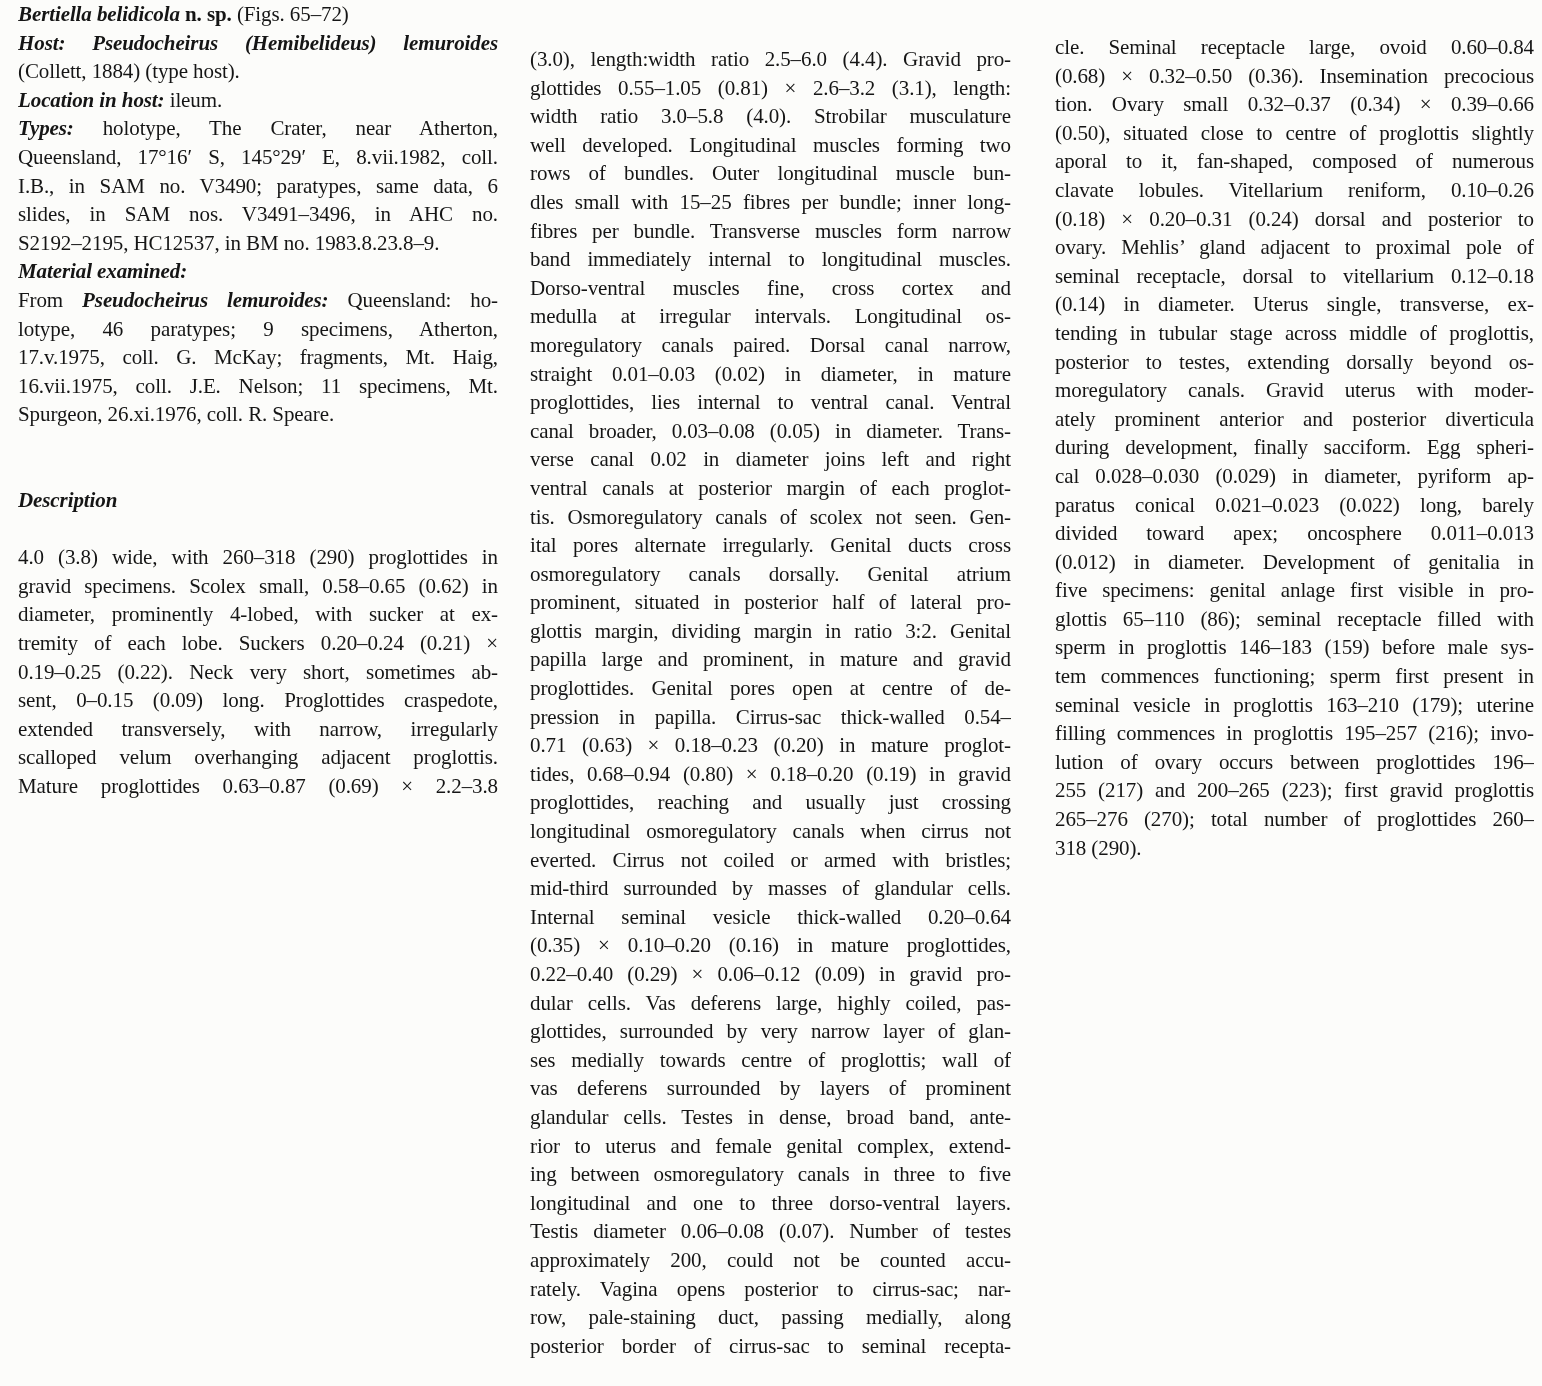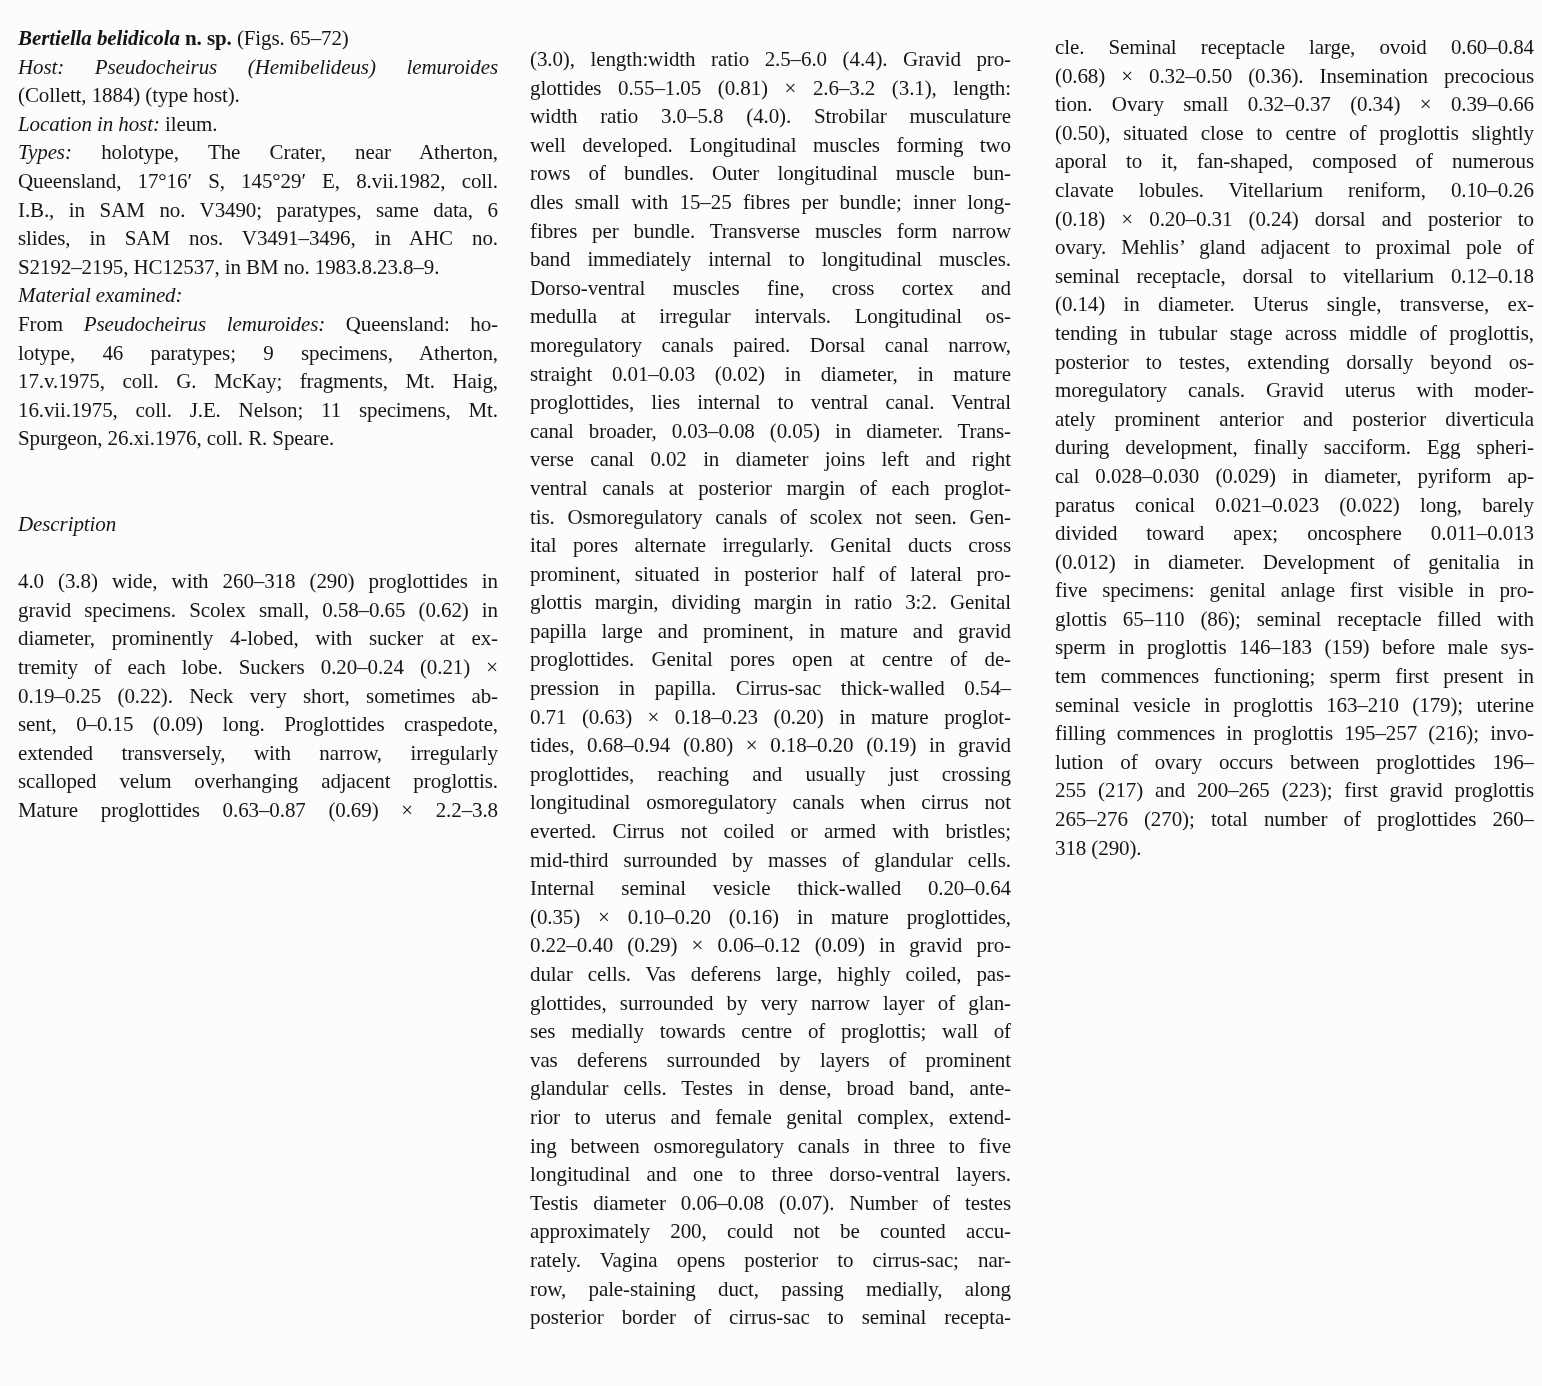--- a/index.html
+++ b/index.html
@@ -4,36 +4,36 @@
 <style>
   html,body{margin:0;padding:0;}
   body{
     width:1542px;height:1386px;
     background:#fbfbf8;
     font-family:"Liberation Serif", serif;
     color:#151515;
   }
   .page{position:relative;width:1542px;height:1386px;overflow:hidden;background:#fcfcfa;}
   .column{position:absolute;}
-  .col-left  {left:18px;  top:24px;  width:480px;}
+  .col-left  {left:18px;  top:0;  width:480px;}
   .col-middle{left:530px; top:45px; width:481px;}
   .col-right {left:1055px;top:33px; width:479px;}
   .tl{
     height:28.6px;
     overflow:hidden;
     font-size:21px;
     line-height:28.6px;
     letter-spacing:-0.1px;
     text-align:left;
   }
   .jl{text-align:justify;}
   .jl::after{content:"";display:inline-block;width:100%;height:0;}
   .spacer{width:100%;}
   .s-r{font-style:normal;font-weight:400;}
-  .s-i{font-style:italic;font-weight:400;}
+  .s-i{font-style:italic;font-weight:700;}
   .s-b{font-style:normal;font-weight:700;}
   .s-bi{font-style:italic;font-weight:700;}
 </style>
 </head>
 <body>
 
 <div class="page" id="doc">
     <div class="column col-left">
       <div class="tl"><span class="s-bi">Bertiella belidicola</span><span class="s-b"> n. sp. </span><span class="s-r">(Figs. 65–72)</span></div>
       <div class="tl jl"><span class="s-i">Host: Pseudocheirus (Hemibelideus) lemuroides</span></div>
@@ -75,20 +75,21 @@
       <div class="tl jl"><span class="s-r">Dorso-ventral muscles fine, cross cortex and</span></div>
       <div class="tl jl"><span class="s-r">medulla at irregular intervals. Longitudinal os-</span></div>
       <div class="tl jl"><span class="s-r">moregulatory canals paired. Dorsal canal narrow,</span></div>
       <div class="tl jl"><span class="s-r">straight 0.01–0.03 (0.02) in diameter, in mature</span></div>
       <div class="tl jl"><span class="s-r">proglottides, lies internal to ventral canal. Ventral</span></div>
       <div class="tl jl"><span class="s-r">canal broader, 0.03–0.08 (0.05) in diameter. Trans-</span></div>
       <div class="tl jl"><span class="s-r">verse canal 0.02 in diameter joins left and right</span></div>
       <div class="tl jl"><span class="s-r">ventral canals at posterior margin of each proglot-</span></div>
       <div class="tl jl"><span class="s-r">tis. Osmoregulatory canals of scolex not seen. Gen-</span></div>
       <div class="tl jl"><span class="s-r">ital pores alternate irregularly. Genital ducts cross</span></div>
+      <div class="tl jl"><span class="s-r">osmoregulatory canals dorsally. Genital atrium</span></div>
       <div class="tl jl"><span class="s-r">prominent, situated in posterior half of lateral pro-</span></div>
       <div class="tl jl"><span class="s-r">glottis margin, dividing margin in ratio 3:2. Genital</span></div>
       <div class="tl jl"><span class="s-r">papilla large and prominent, in mature and gravid</span></div>
       <div class="tl jl"><span class="s-r">proglottides. Genital pores open at centre of de-</span></div>
       <div class="tl jl"><span class="s-r">pression in papilla. Cirrus-sac thick-walled 0.54–</span></div>
       <div class="tl jl"><span class="s-r">0.71 (0.63) × 0.18–0.23 (0.20) in mature proglot-</span></div>
       <div class="tl jl"><span class="s-r">tides, 0.68–0.94 (0.80) × 0.18–0.20 (0.19) in gravid</span></div>
       <div class="tl jl"><span class="s-r">proglottides, reaching and usually just crossing</span></div>
       <div class="tl jl"><span class="s-r">longitudinal osmoregulatory canals when cirrus not</span></div>
       <div class="tl jl"><span class="s-r">everted. Cirrus not coiled or armed with bristles;</span></div>

